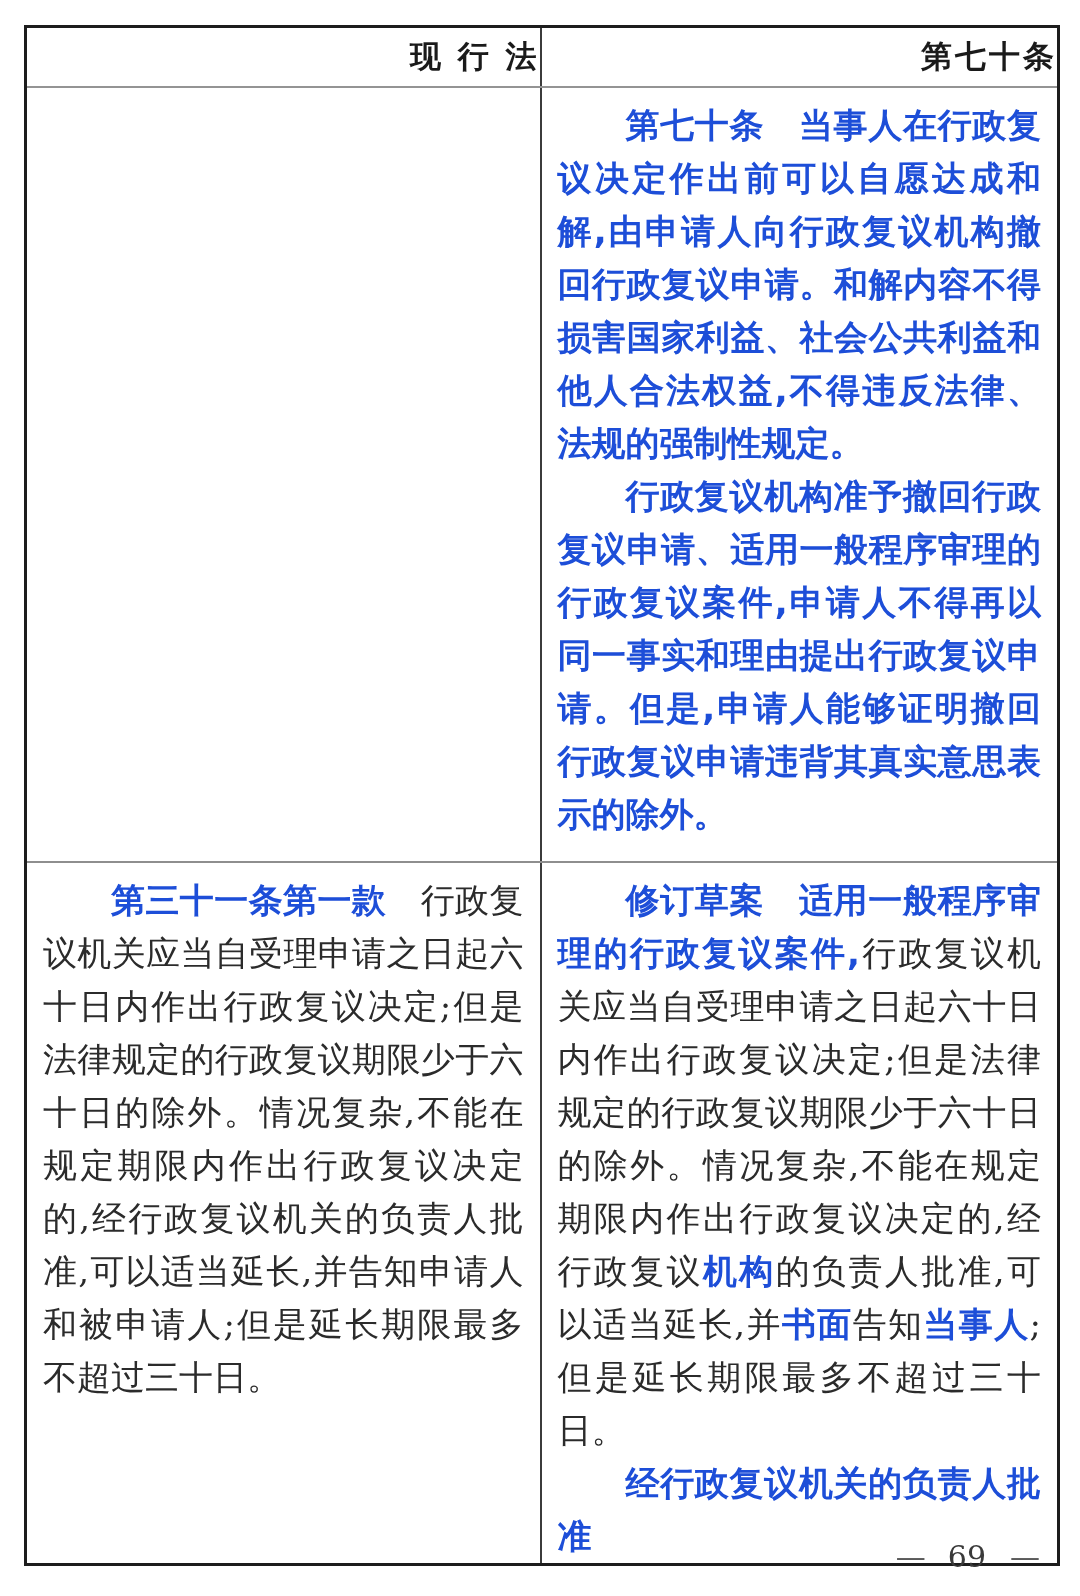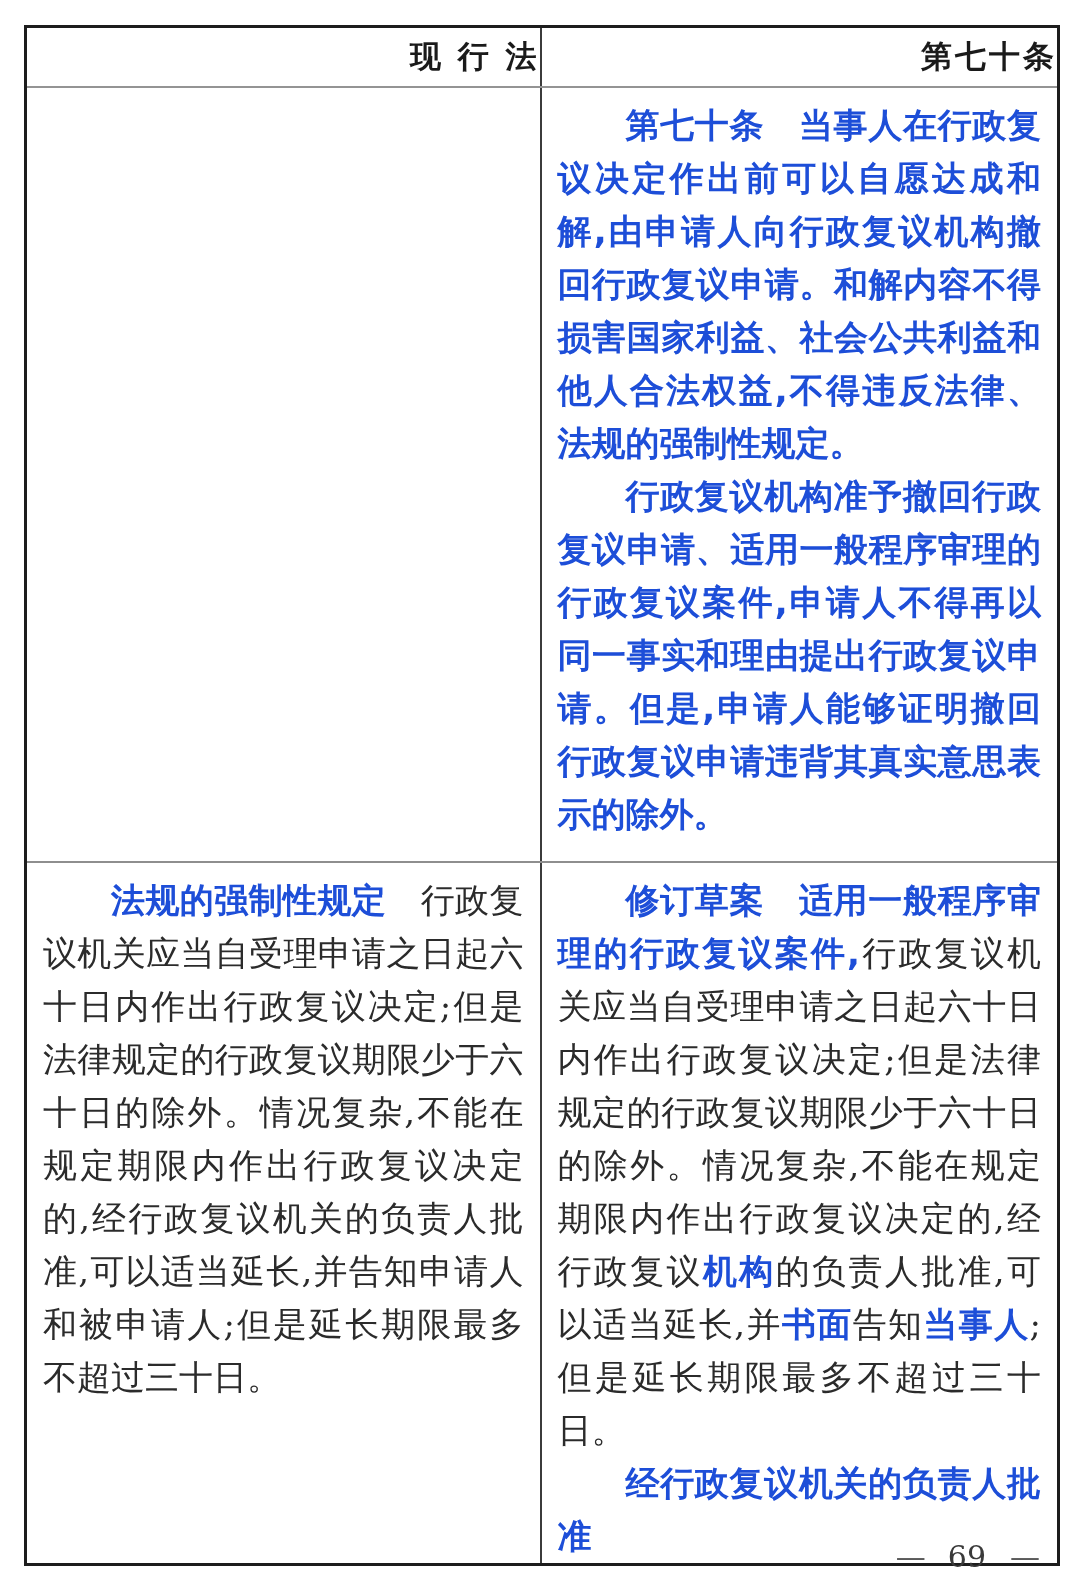--- a/index.html
+++ b/index.html
@@ -101,21 +101,21 @@
     <tbody id="table-body">
         <tr class="row-top">
           <td class="cell vdiv"></td>
           <td class="cell">
             <p class="par"><span class="hei">第七十条　当事人在行政复议决定作出前可以自愿达成和解,由申请人向行政复议机构撤回行政复议申请。和解内容不得损害国家利益、社会公共利益和他人合法权益,不得违反法律、法规的强制性规定。</span></p>
             <p class="par"><span class="hei">行政复议机构准予撤回行政复议申请、适用一般程序审理的行政复议案件,申请人不得再以同一事实和理由提出行政复议申请。但是,申请人能够证明撤回行政复议申请违背其真实意思表示的除外。</span></p>
           </td>
         </tr>
         <tr class="row-bottom">
           <td class="cell vdiv">
-            <p class="par"><span class="hei">法规的强制性规定　</span><span class="song">行政复议机关应当自受理申请之日起六十日内作出行政复议决定;但是法律规定的行政复议期限少于六十日的除外。情况复杂,不能在规定期限内作出行政复议决定的,经行政复议机关的负责人批准,可以适当延长,并告知申请人和被申请人;但是延长期限最多不超过三十日。</span></p>
+            <p class="par"><span class="hei">第三十一条第一款　</span><span class="song">行政复议机关应当自受理申请之日起六十日内作出行政复议决定;但是法律规定的行政复议期限少于六十日的除外。情况复杂,不能在规定期限内作出行政复议决定的,经行政复议机关的负责人批准,可以适当延长,并告知申请人和被申请人;但是延长期限最多不超过三十日。</span></p>
           </td>
           <td class="cell">
             <p class="par"><span class="hei">修订草案　适用一般程序审理的行政复议案件,</span><span class="song">行政复议机关应当自受理申请之日起六十日内作出行政复议决定;但是法律规定的行政复议期限少于六十日的除外。情况复杂,不能在规定期限内作出行政复议决定的,经行政复议</span><span class="hei">机构</span><span class="song">的负责人批准,可以适当延长,并</span><span class="hei">书面</span><span class="song">告知</span><span class="hei">当事人</span><span class="song">;但是延长期限最多不超过三十日。</span></p>
             <p class="par"><span class="hei">经行政复议机关的负责人批准</span></p>
           </td>
         </tr>
       </tbody>
   </table>
 
   <div class="page-number">

